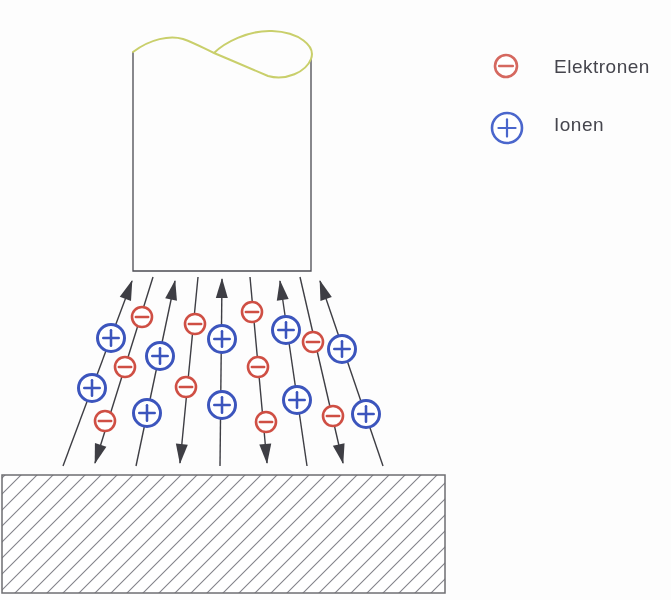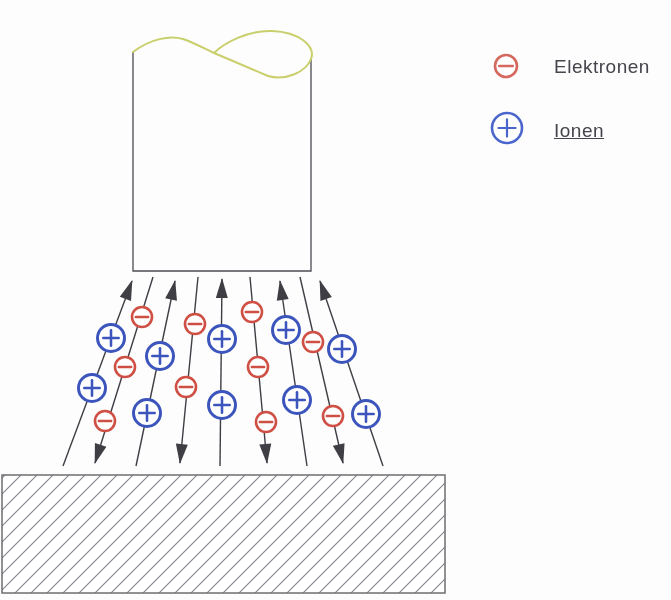--- a/index.html
+++ b/index.html
@@ -9,21 +9,21 @@
     font-family:"Liberation Sans", sans-serif;
   }
   #diagram { position:absolute; left:0; top:0; }
   .legend-label {
     position:absolute;
     font-size:19px;
     letter-spacing:0.5px;
     white-space:nowrap;
   }
   #legend-label-electrons { left:554px; top:56px; }
-  #legend-label-ions      { left:554px; top:120px;text-decoration:underline; }
+  #legend-label-ions      { left:554px; top:114px; }
 </style>
 </head>
 <body>
 
 <div id="stage" style="background: rgb(253, 253, 253);">
   <svg id="diagram" width="671" height="600" viewBox="0 0 671 600">
       <defs>
         <marker id="arrow" viewBox="0 0 22 14" refX="20" refY="7" markerWidth="22" markerHeight="14" orient="auto" markerUnits="userSpaceOnUse">
           <path d="M1,1 L21,7 L1,13 Z" fill="#3e3e44"></path>
         </marker>

